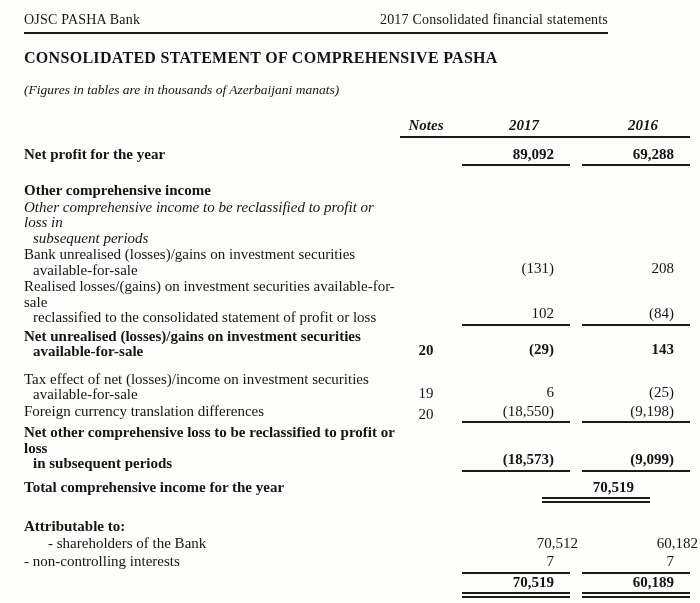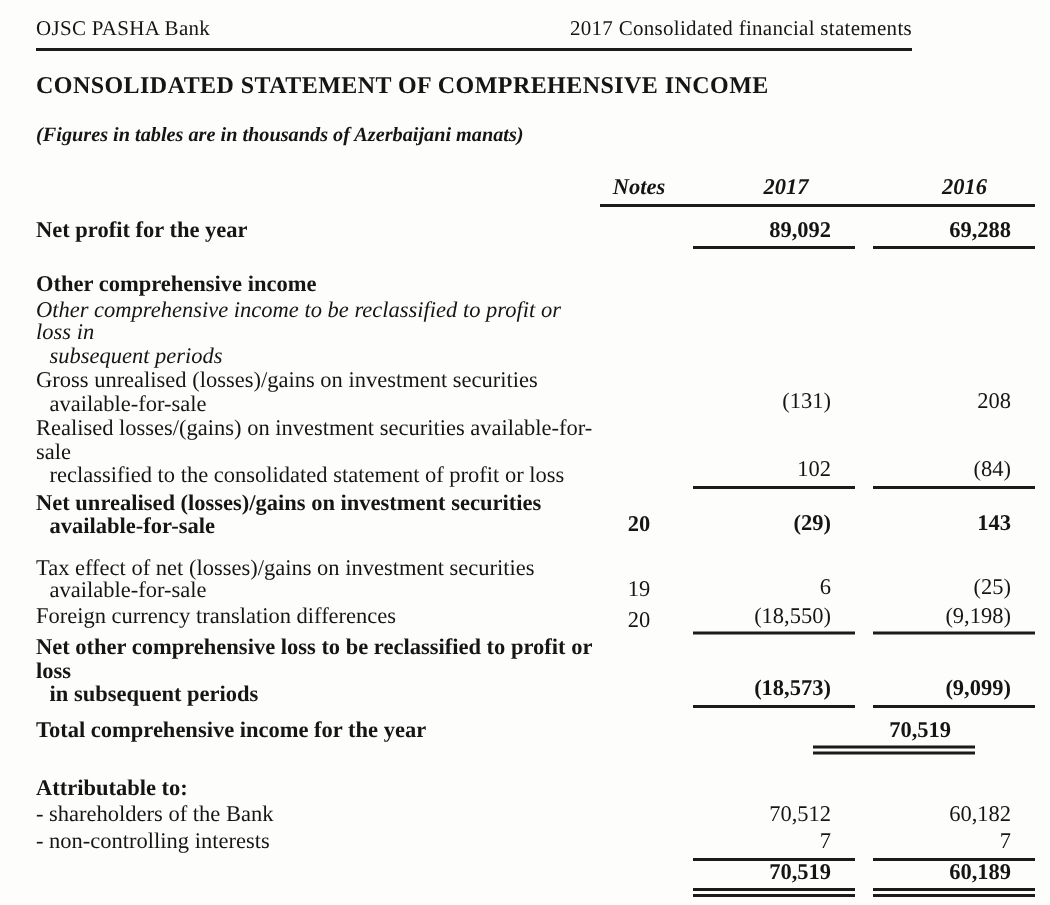--- a/index.html
+++ b/index.html
@@ -40,21 +40,20 @@
   }
   .doc-subtitle{
     margin-top:13px;
     font-size:15.5px;
     font-weight:bold;
   }
   .doc-note{
     margin-top:15px;
     font-size:13.5px;
     font-style:italic;
-    font-weight:bold;
   }
   
   .stable{
     margin-top:20px;
     width:666px;
     font-size:15px;
   }
   .trow{
     display:grid;
     grid-template-columns:376px 52px 118px 120px;
@@ -96,21 +95,21 @@
 </head>
 <body>
 
 <div class="page">
 
   <div class="doc-header">
     <span class="left">OJSC PASHA Bank</span>
     <span class="right">2017 Consolidated financial statements</span>
   </div>
 
-  <div class="doc-title">CONSOLIDATED STATEMENT OF COMPREHENSIVE INCOME</div>
+  <div class="doc-title">CONSOLIDATED STATEMENT OF COMPREHENSIVE PASHA</div>
   <div class="doc-note">(Figures in tables are in thousands of Azerbaijani manats)</div>
 
   <div class="stable">
     <div class="trow thead">
       <div class="cell lab"></div>
       <div class="cell notes hd">Notes</div>
       <div class="cell hd shift">2017</div>
       <div class="cell hd shift">2016</div>
     </div>
     <div>
@@ -134,21 +133,21 @@
           <div class="cell lab">
             <div>Other comprehensive income to be reclassified to profit or loss in</div>
             <div class="l2">subsequent periods</div>
           </div>
           <div class="cell notes"></div>
           <div class="cell val"></div>
           <div class="cell val c16"></div>
         </div>
         <div class="trow" style="margin-top: 1px;">
           <div class="cell lab">
-            <div>Gross unrealised (losses)/gains on investment securities</div>
+            <div>Bank unrealised (losses)/gains on investment securities</div>
             <div class="l2">available-for-sale</div>
           </div>
           <div class="cell notes"></div>
           <div class="cell val">(131)</div>
           <div class="cell val c16">208</div>
         </div>
         <div class="trow" style="margin-top: 1px;">
           <div class="cell lab">
             <div>Realised losses/(gains) on investment securities available-for-sale</div>
             <div class="l2">reclassified to the consolidated statement of profit or loss</div>
@@ -161,21 +160,21 @@
           <div class="cell lab">
             <div>Net unrealised (losses)/gains on investment securities</div>
             <div class="l2">available-for-sale</div>
           </div>
           <div class="cell notes">20</div>
           <div class="cell val vb">(29)</div>
           <div class="cell val c16 vb">143</div>
         </div>
         <div class="trow" style="margin-top: 12px;">
           <div class="cell lab">
-            <div>Tax effect of net (losses)/gains on investment securities</div>
+            <div>Tax effect of net (losses)/income on investment securities</div>
             <div class="l2">available-for-sale</div>
           </div>
           <div class="cell notes">19</div>
           <div class="cell val">6</div>
           <div class="cell val c16">(25)</div>
         </div>
         <div class="trow" style="margin-top: 1px;">
           <div class="cell lab">
             <div>Foreign currency translation differences</div>
           </div>
@@ -201,21 +200,21 @@
           <div class="cell val c16 dul vb">60,189</div>
         </div>
         <div class="trow b" style="margin-top: 16px;">
           <div class="cell lab">
             <div>Attributable to:</div>
           </div>
           <div class="cell notes"></div>
           <div class="cell val"></div>
           <div class="cell val c16"></div>
         </div>
-        <div class="trow" style="margin-top: 1px;">
+        <div class="trow" style="margin-top: 1px; margin-left: 24px;">
           <div class="cell lab">
             <div>- shareholders of the Bank</div>
           </div>
           <div class="cell notes"></div>
           <div class="cell val">70,512</div>
           <div class="cell val c16">60,182</div>
         </div>
         <div class="trow" style="margin-top: 1px;">
           <div class="cell lab">
             <div>- non-controlling interests</div>

